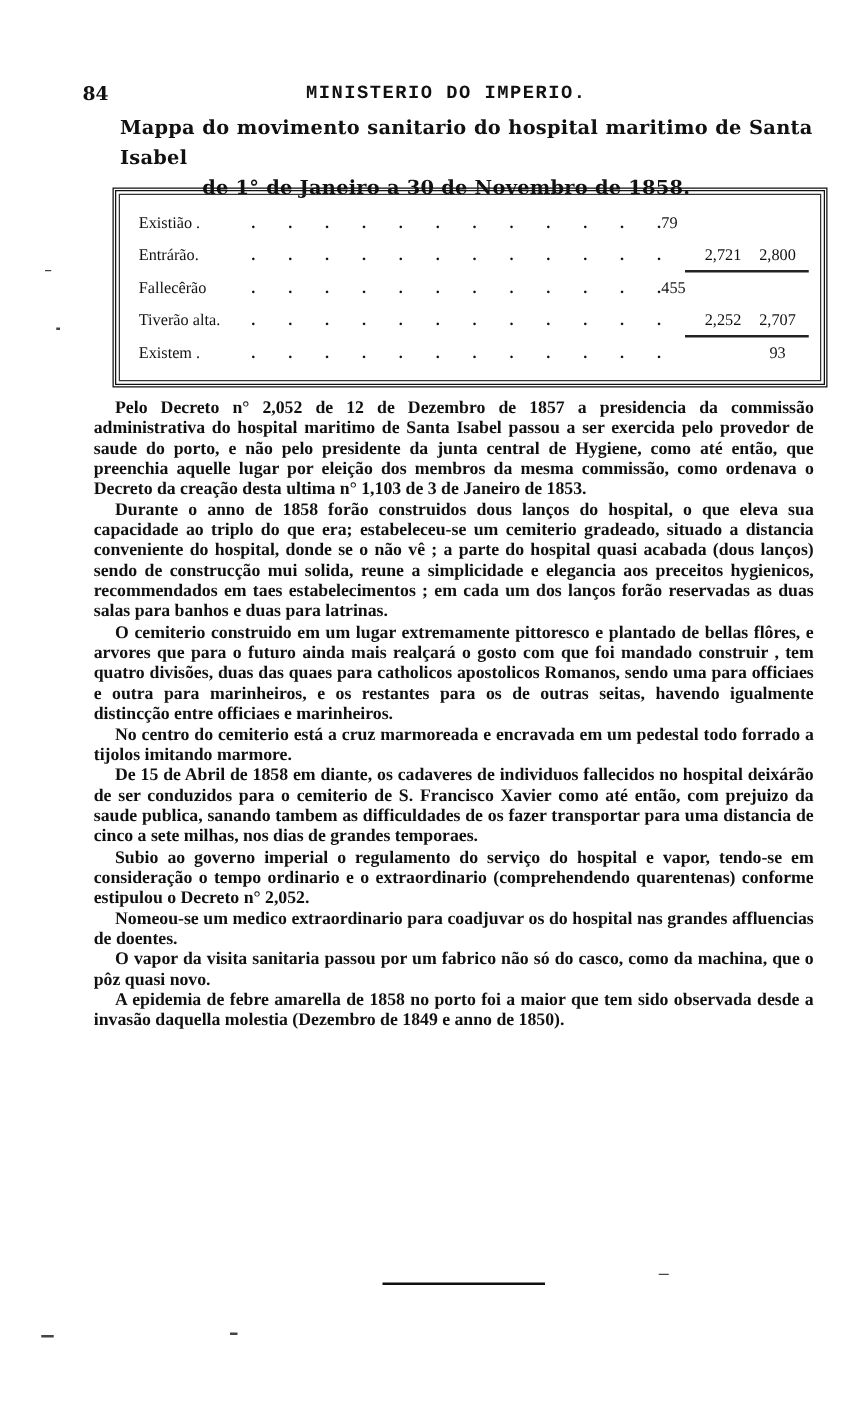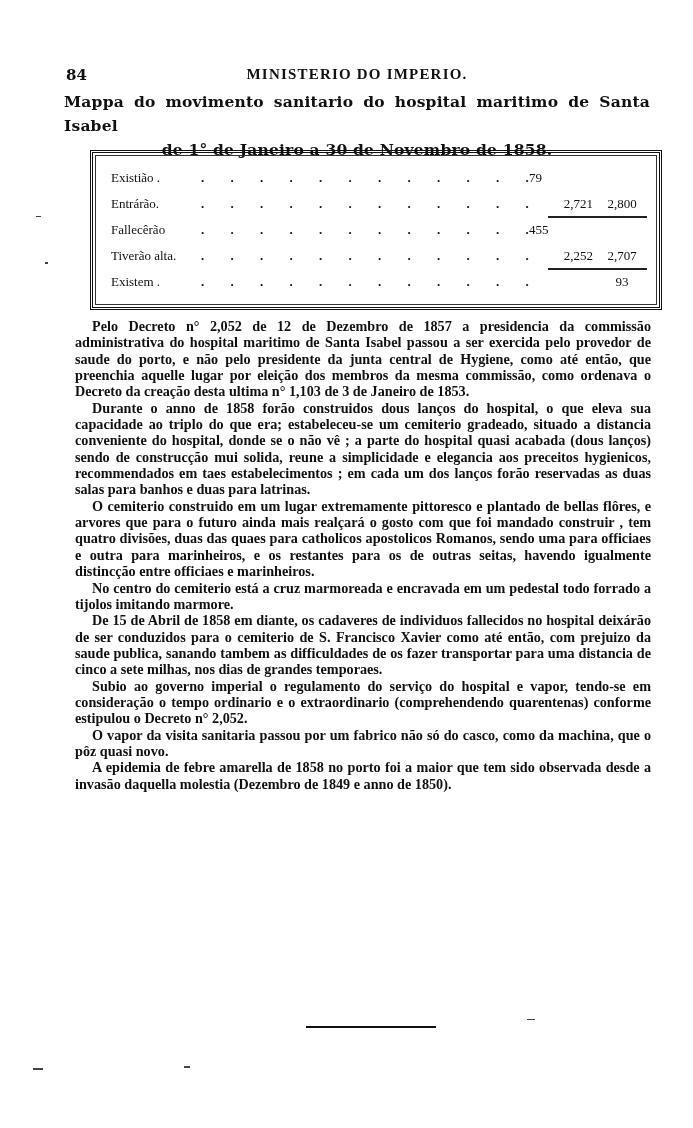--- a/index.html
+++ b/index.html
@@ -11,28 +11,28 @@
   .running-head {
     position: absolute; left: 66px; top: 66px; width: 582px; height: 20px;
   }
   .page-number {
     position: absolute; left: 0; top: 0; font-size: 15px; font-weight: bold;
     font-family: "DejaVu Serif", serif;
   }
   .running-title {
     position: absolute; left: 0; right: 0; top: 0; text-align: center;
     font-size: 15px; font-weight: bold; letter-spacing: 1.2px;
-    font-family: Liberation Serif, serif;
+    font-family: Liberation Mono, monospace;
   }
   .table-title {
     position: absolute; left: 64px; top: 90px; width: 586px; text-align: center;
     font-family: "DejaVu Serif", serif; font-weight: bold; font-size: 15.5px;
     line-height: 24px; letter-spacing: 0.2px;
   }
-  .table-title .line1 { display: block; text-align: justify; text-align-last: justify; }
+  .table-title .line1 { display: block; text-align: justify; text-align-last: justify; margin-left: 32px; }
   .table-title .line2 { display: block; }
   .stat-box {
     position: absolute; left: 72px; top: 150px; width: 572px; height: 160px;
     border: 3px double #111; box-sizing: border-box; margin-left: 18px;
   }
   .stat-box-inner {
     position: absolute; left: 2px; top: 2px; right: 2px; bottom: 2px;
     border: 1px solid #333;
   }
   .stat-row {
@@ -115,20 +115,21 @@
   </div>
 </div>
 
 <div class="body-text">
   <p>Pelo Decreto n° 2,052 de 12 de Dezembro de 1857 a presidencia da commissão administrativa do hospital maritimo de Santa Isabel passou a ser exercida pelo provedor de saude do porto, e não pelo presidente da junta central de Hygiene, como até então, que preenchia aquelle lugar por eleição dos membros da mesma commissão, como ordenava o Decreto da creação desta ultima n° 1,103 de 3 de Janeiro de 1853.</p>
   <p>Durante o anno de 1858 forão construidos dous lanços do hospital, o que eleva sua capacidade ao triplo do que era; estabeleceu-se um cemiterio gradeado, situado a distancia conveniente do hospital, donde se o não vê ; a parte do hospital quasi acabada (dous lanços) sendo de construcção mui solida, reune a simplicidade e elegancia aos preceitos hygienicos, recommendados em taes estabelecimentos ; em cada um dos lanços forão reservadas as duas salas para banhos e duas para latrinas.</p>
   <p>O cemiterio construido em um lugar extremamente pittoresco e plantado de bellas flôres, e arvores que para o futuro ainda mais realçará o gosto com que foi mandado construir , tem quatro divisões, duas das quaes para catholicos apostolicos Romanos, sendo uma para officiaes e outra para marinheiros, e os restantes para os de outras seitas, havendo igualmente distincção entre officiaes e marinheiros.</p>
   <p>No centro do cemiterio está a cruz marmoreada e encravada em um pedestal todo forrado a tijolos imitando marmore.</p>
   <p>De 15 de Abril de 1858 em diante, os cadaveres de individuos fallecidos no hospital deixárão de ser conduzidos para o cemiterio de S. Francisco Xavier como até então, com prejuizo da saude publica, sanando tambem as difficuldades de os fazer transportar para uma distancia de cinco a sete milhas, nos dias de grandes temporaes.</p>
   <p>Subio ao governo imperial o regulamento do serviço do hospital e vapor, tendo-se em consideração o tempo ordinario e o extraordinario (comprehendendo quarentenas) conforme estipulou o Decreto n° 2,052.</p>
+  <p>Nomeou-se um medico extraordinario para coadjuvar os do hospital nas grandes affluencias de doentes.</p>
   <p>O vapor da visita sanitaria passou por um fabrico não só do casco, como da machina, que o pôz quasi novo.</p>
   <p>A epidemia de febre amarella de 1858 no porto foi a maior que tem sido observada desde a invasão daquella molestia (Dezembro de 1849 e anno de 1850).</p>
 </div>
 
 <div class="footer-rule"></div>
 
 <div class="speck" style="left:45px;top:262px;width:3px;height:2px"></div>
 <div class="speck" style="left:36px;top:216px;width:5px;height:1px"></div>
 <div class="speck" style="left:33px;top:1068px;width:10px;height:2px"></div>
 <div class="speck" style="left:184px;top:1066px;width:6px;height:2px"></div>

